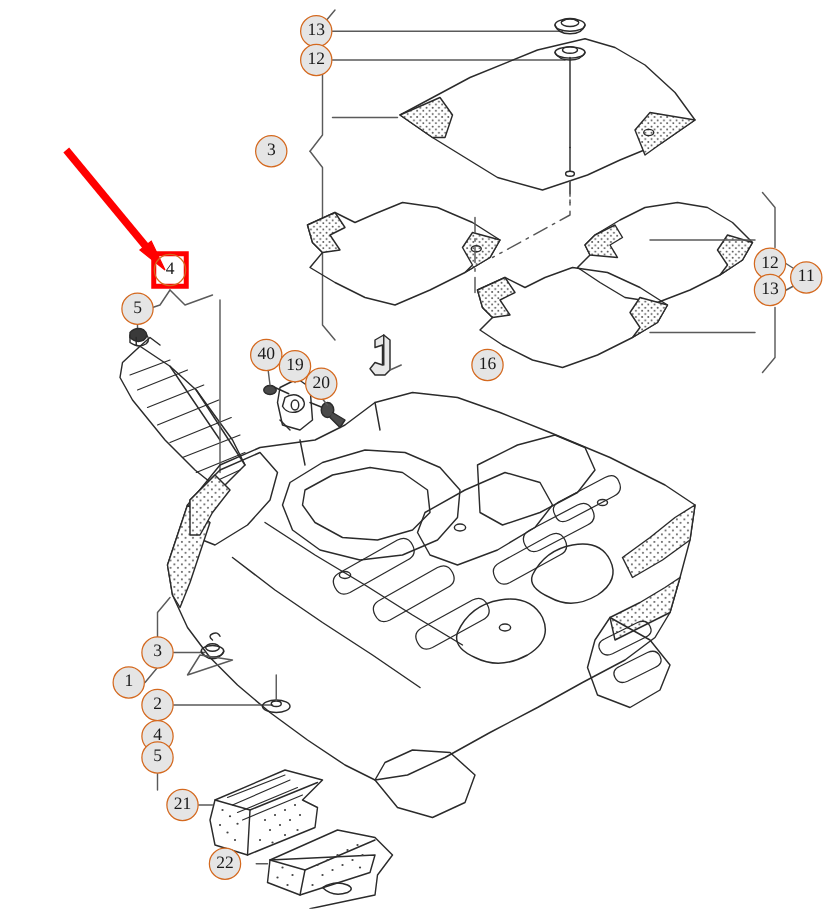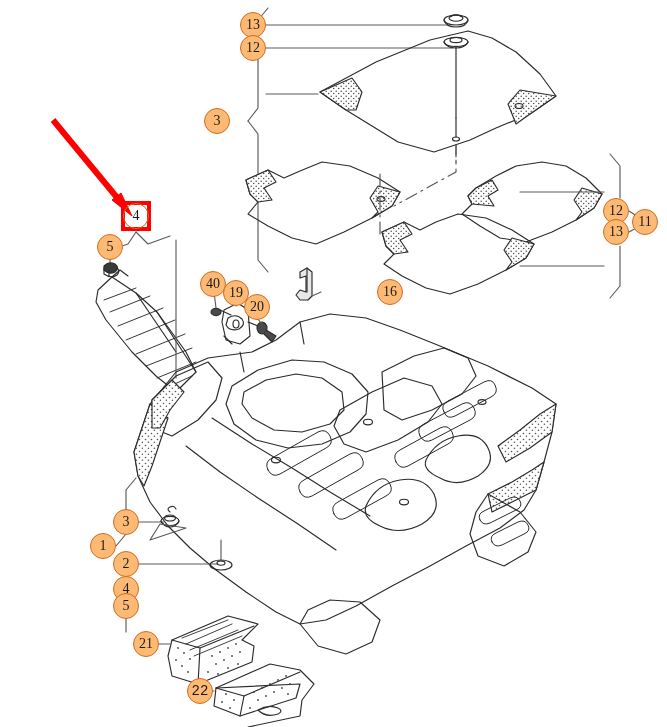--- a/index.html
+++ b/index.html
@@ -6,21 +6,21 @@
   html,body{margin:0;padding:0;background:#ffffff;}
   body{width:667px;height:727px;font-family:"Liberation Sans",sans-serif;overflow:hidden;}
   #stage{position:relative;width:667px;height:727px;background:#ffffff;}
   #art{position:absolute;left:0;top:0;width:667px;height:727px;}
   .callout{
     position:absolute;
     width:26px;height:26px;
     margin-left:-13px;margin-top:-13px;
     border-radius:50%;
     border:1.6px solid #d4691f;
-    background:#fdba74;
+    background:#e5e5e5;
     color:#1a1a1a;
     font-size:14px;
     font-family:"Liberation Serif",serif;
     display:flex;align-items:center;justify-content:center;
     box-sizing:border-box;
     line-height:1;
     z-index:20;
   }
   .callout.hl{
     border-color:#d4691f;
@@ -382,16 +382,16 @@
       <div class="callout" style="left: 213px; top: 284px; border-color: rgb(212, 105, 31);">40</div>
       <div class="callout" style="left: 236px; top: 293px; border-color: rgb(212, 105, 31);">19</div>
       <div class="callout" style="left: 257px; top: 307px; border-color: rgb(212, 105, 31);">20</div>
       <div class="callout" style="left: 335px; top: 292px; border-color: rgb(212, 105, 31); margin-left: 42px;">16</div>
       <div class="callout" style="left: 126px; top: 522px; border-color: rgb(212, 105, 31);">3</div>
       <div class="callout" style="left: 103px; top: 546px; border-color: rgb(212, 105, 31);">1</div>
       <div class="callout" style="left: 126px; top: 564px; border-color: rgb(212, 105, 31);">2</div>
       <div class="callout" style="left: 126px; top: 589px; border-color: rgb(212, 105, 31);">4</div>
       <div class="callout" style="left: 126px; top: 606px; border-color: rgb(212, 105, 31);">5</div>
       <div class="callout" style="left: 146px; top: 644px; border-color: rgb(212, 105, 31); font-family: Liberation Serif, serif;">21</div>
-      <div class="callout" style="left: 200px; top: 691px; border-color: rgb(212, 105, 31); font-family: Liberation Mono, monospace;">22</div>
+      <div class="callout" style="left: 180px; top: 691px; border-color: rgb(212, 105, 31);">22</div>
     </div>
 
 </div>
 
 </body></html>

